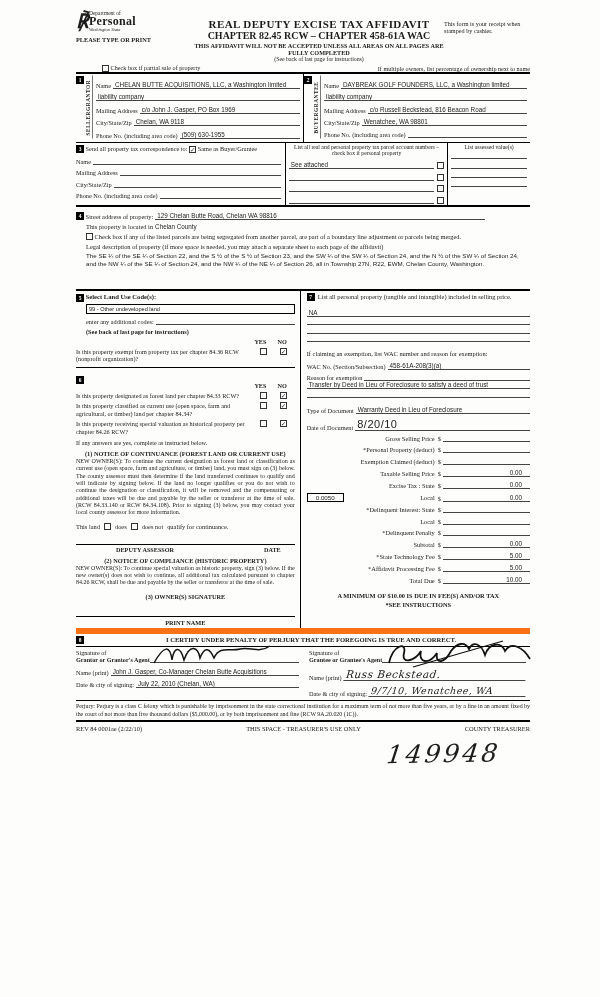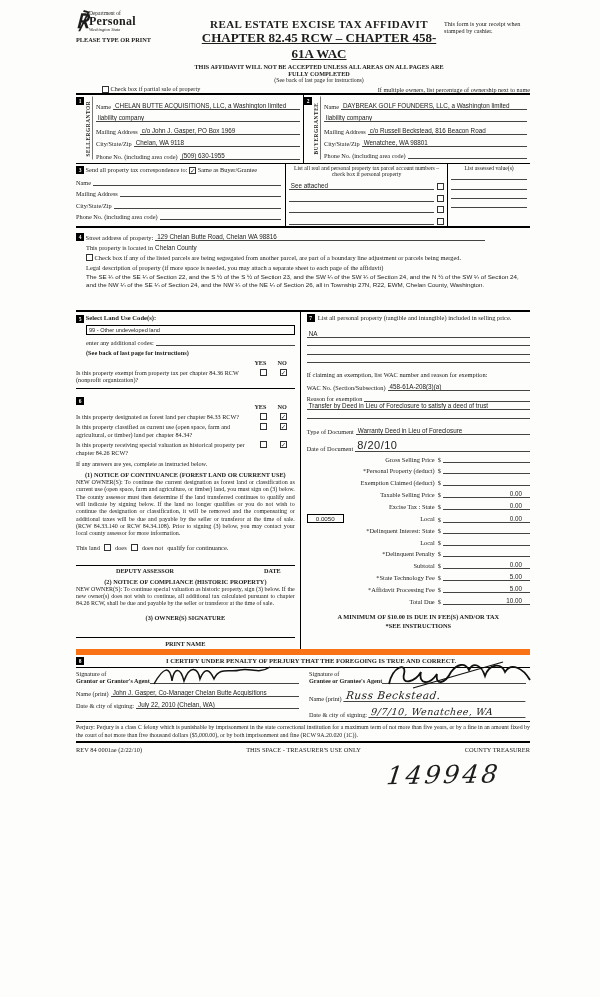--- a/index.html
+++ b/index.html
@@ -12,21 +12,21 @@
   .logo-block { width:118px; }
   .logo { display:flex; align-items:center; }
   .logo-r { font-family:"DejaVu Serif", serif; font-weight:bold; font-style:italic; font-size:20px; line-height:18px; }
   .logo-txt { margin-left:1px; }
   .logo-dept { font-size:5.5px; }
   .logo-name { font-size:12px; font-weight:bold; letter-spacing:.3px; line-height:11px; }
   .logo-state { font-size:4.5px; font-style:italic; }
   .please { font-size:6.3px; font-weight:bold; margin-top:4px; }
   .hdr-center { flex:1; text-align:center; padding-top:8px; }
   .title { font-size:11px; font-weight:bold; letter-spacing:.4px; }
-  .chapter { font-size:13px; font-weight:bold;text-decoration:underline; }
+  .chapter { font-size:10px; font-weight:bold; }
   .warning { font-size:6.2px; font-weight:bold; margin-top:1px; }
   .seeback { font-size:5.8px; }
   .hdr-right { width:86px; font-size:6.2px; text-align:left; padding-top:10px; }
   .partial-row { display:flex; justify-content:space-between; font-size:6.2px; align-items:flex-end; margin:1px 0 0 26px; }
 
   
   .badge { display:inline-block; min-width:8px; height:8px; background:#000; color:#fff; font-size:5.5px; line-height:8px; text-align:center; font-weight:bold; vertical-align:middle; }
   .cb { display:inline-block; width:7px; height:7px; border:1px solid #333; font-size:6.5px; line-height:6px; text-align:center; vertical-align:middle; background:#fff; overflow:hidden; }
   .fill { font-family:"Liberation Sans", sans-serif; font-size:6.3px; border-bottom:1px solid #444; flex:1; padding:0 2px; white-space:nowrap; overflow:hidden; }
   .fline { display:flex; align-items:flex-end; font-size:6.3px; margin-top:4.5px; }
@@ -117,21 +117,21 @@
         <span class="logo-r">℟</span>
         <span class="logo-txt">
           <div class="logo-dept">Department of</div>
           <div class="logo-name">Personal</div>
           <div class="logo-state">Washington State</div>
         </span>
       </div>
       <div class="please">PLEASE TYPE OR PRINT</div>
     </div>
     <div class="hdr-center">
-      <div class="title">REAL ESTATE EXCISE TAX AFFIDAVIT</div>
+      <div class="title">REAL DEPUTY EXCISE TAX AFFIDAVIT</div>
       <div class="chapter">CHAPTER 82.45 RCW – CHAPTER 458-61A WAC</div>
       <div class="warning">THIS AFFIDAVIT WILL NOT BE ACCEPTED UNLESS ALL AREAS ON ALL PAGES ARE FULLY COMPLETED</div>
       <div class="seeback">(See back of last page for instructions)</div>
     </div>
     <div class="hdr-right">This form is your receipt when stamped by cashier.</div>
   </div>
   <div class="partial-row">
     <span>
       <span class="cb"></span>
       <span>Check box if partial sale of property</span>

